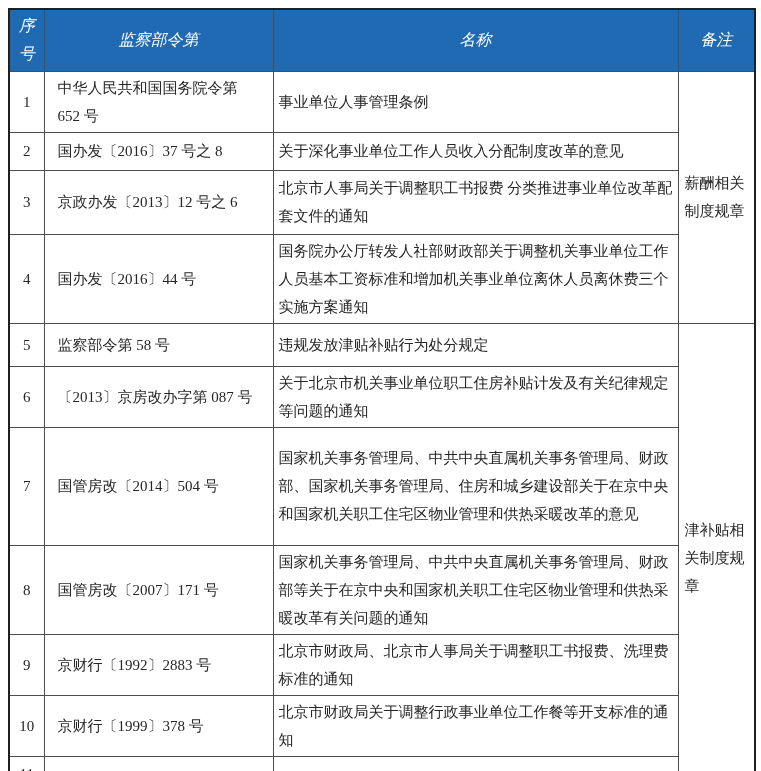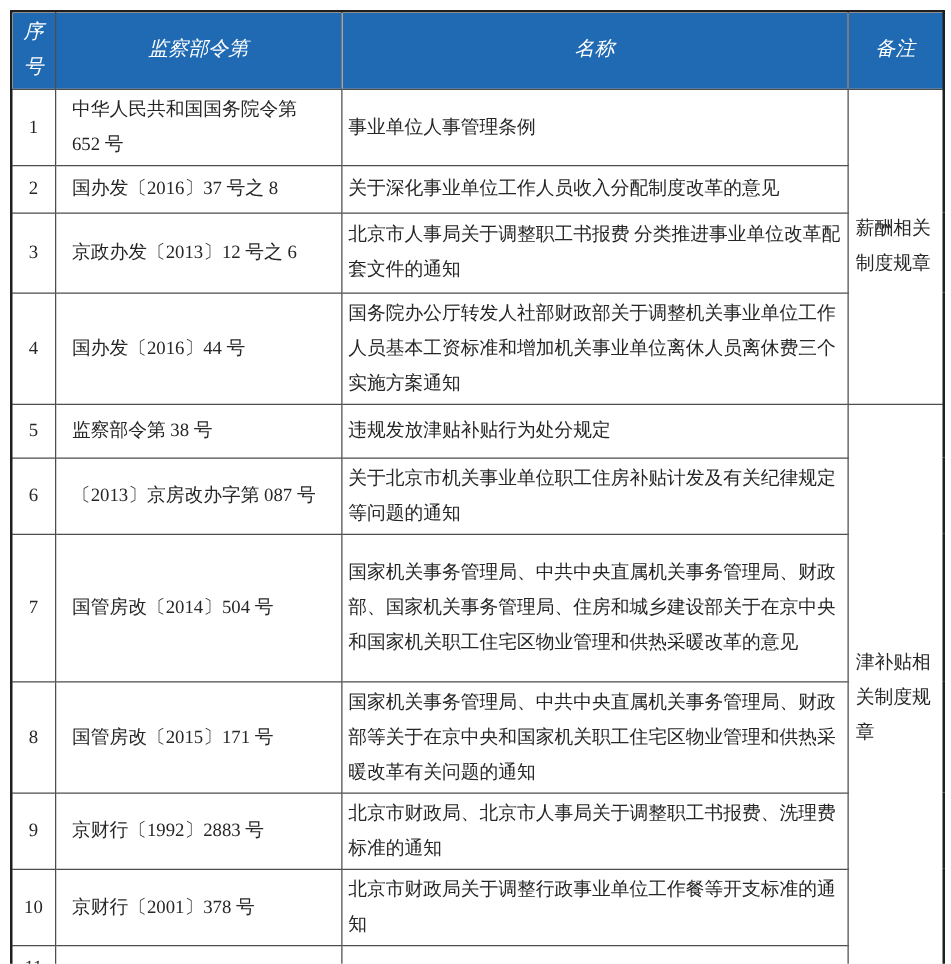--- a/index.html
+++ b/index.html
@@ -95,47 +95,47 @@
         <td class="code">京政办发〔2013〕12 号之 6</td>
         <td class="name">北京市人事局关于调整职工书报费 分类推进事业单位改革配套文件的通知</td>
       </tr>
       <tr class="r4">
         <td class="no">4</td>
         <td class="code">国办发〔2016〕44 号</td>
         <td class="name">国务院办公厅转发人社部财政部关于调整机关事业单位工作人员基本工资标准和增加机关事业单位离休人员离休费三个实施方案通知</td>
       </tr>
       <tr class="r5">
         <td class="no">5</td>
-        <td class="code">监察部令第 38 号</td>
+        <td class="code">监察部令第 58 号</td>
         <td class="name">违规发放津贴补贴行为处分规定</td>
         <td class="remark" rowspan="7">津补贴相关制度规章</td>
       </tr>
       <tr class="r6">
         <td class="no">6</td>
         <td class="code">〔2013〕京房改办字第 087 号</td>
         <td class="name">关于北京市机关事业单位职工住房补贴计发及有关纪律规定等问题的通知</td>
       </tr>
       <tr class="r7">
         <td class="no">7</td>
         <td class="code">国管房改〔2014〕504 号</td>
         <td class="name">国家机关事务管理局、中共中央直属机关事务管理局、财政部、国家机关事务管理局、住房和城乡建设部关于在京中央和国家机关职工住宅区物业管理和供热采暖改革的意见</td>
       </tr>
       <tr class="r8">
         <td class="no">8</td>
-        <td class="code">国管房改〔2015〕171 号</td>
+        <td class="code">国管房改〔2007〕171 号</td>
         <td class="name">国家机关事务管理局、中共中央直属机关事务管理局、财政部等关于在京中央和国家机关职工住宅区物业管理和供热采暖改革有关问题的通知</td>
       </tr>
       <tr class="r9">
         <td class="no">9</td>
         <td class="code">京财行〔1992〕2883 号</td>
         <td class="name">北京市财政局、北京市人事局关于调整职工书报费、洗理费标准的通知</td>
       </tr>
       <tr class="r10">
         <td class="no">10</td>
-        <td class="code">京财行〔2001〕378 号</td>
+        <td class="code">京财行〔1999〕378 号</td>
         <td class="name">北京市财政局关于调整行政事业单位工作餐等开支标准的通知</td>
       </tr>
       <tr class="r11">
         <td class="no">11</td>
         <td class="code"></td>
         <td class="name">……</td>
       </tr>
     </tbody>
   </table>
 </div>

